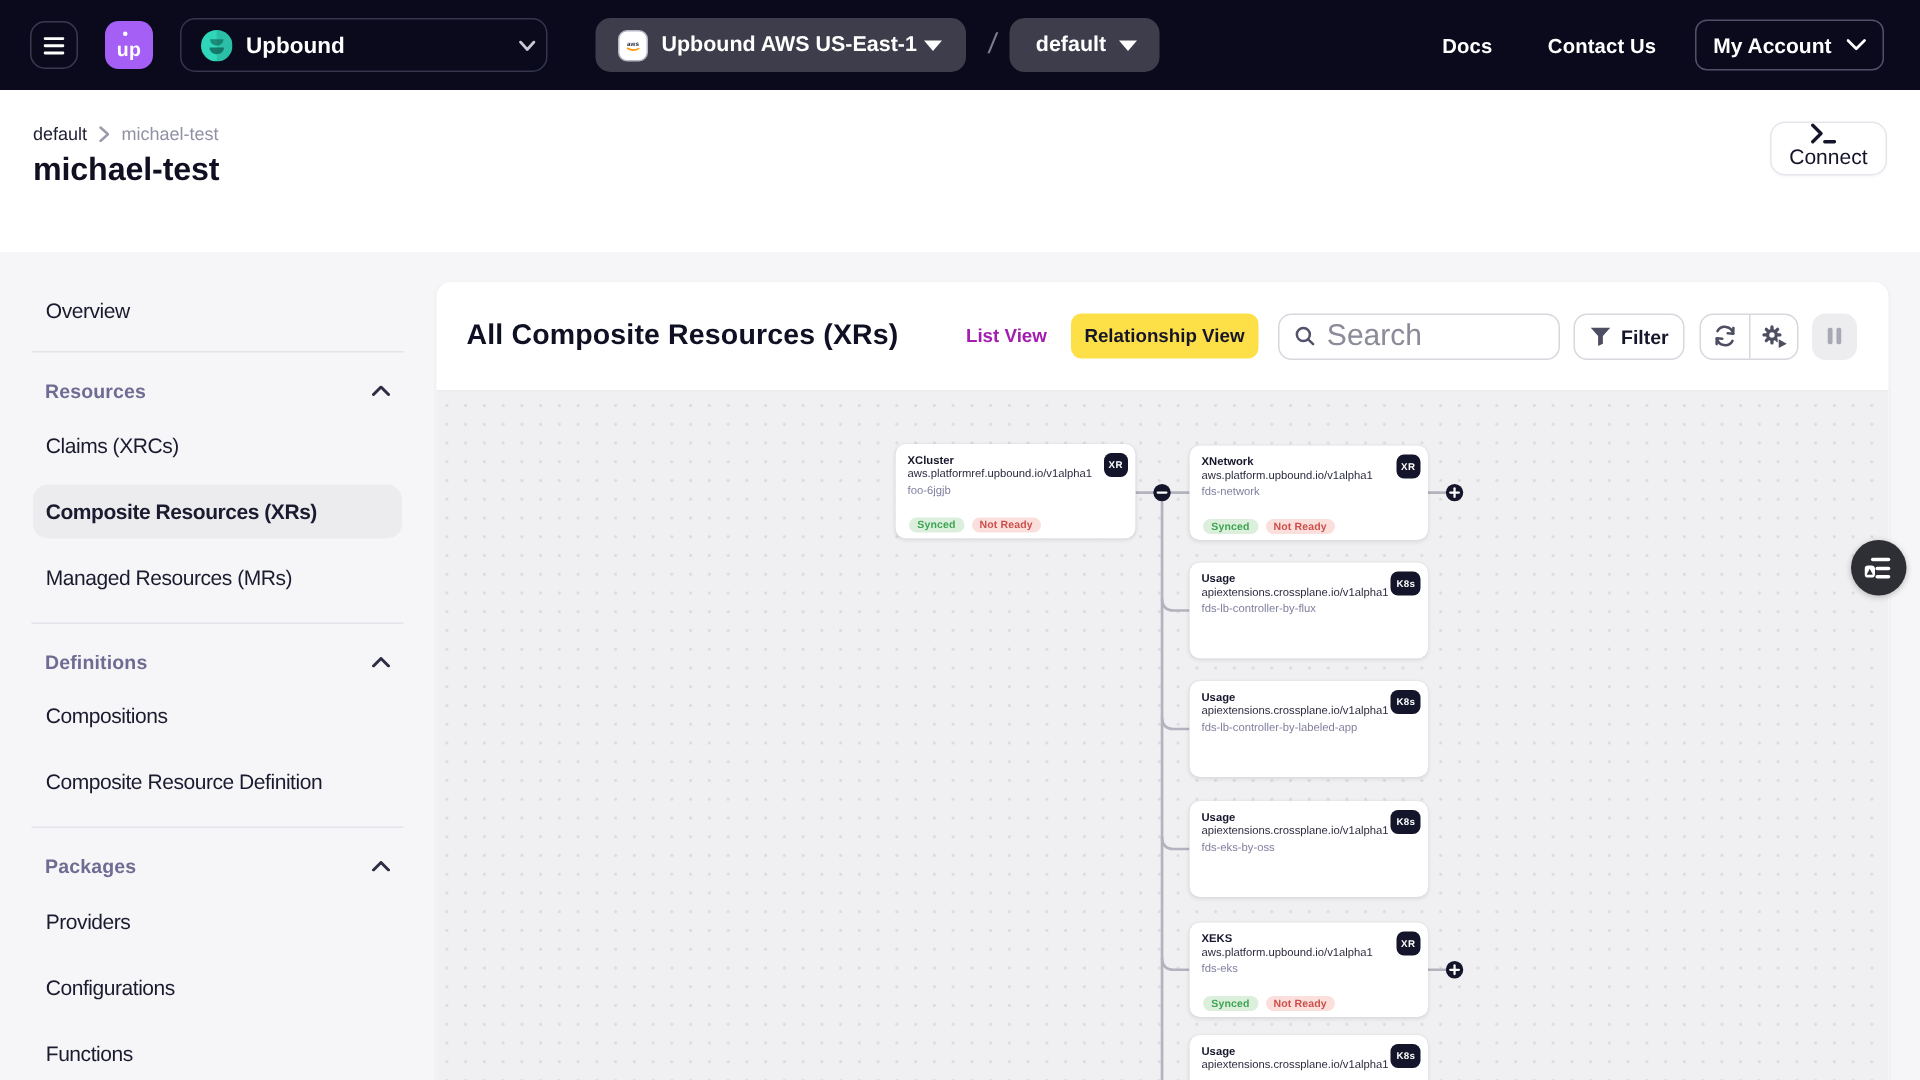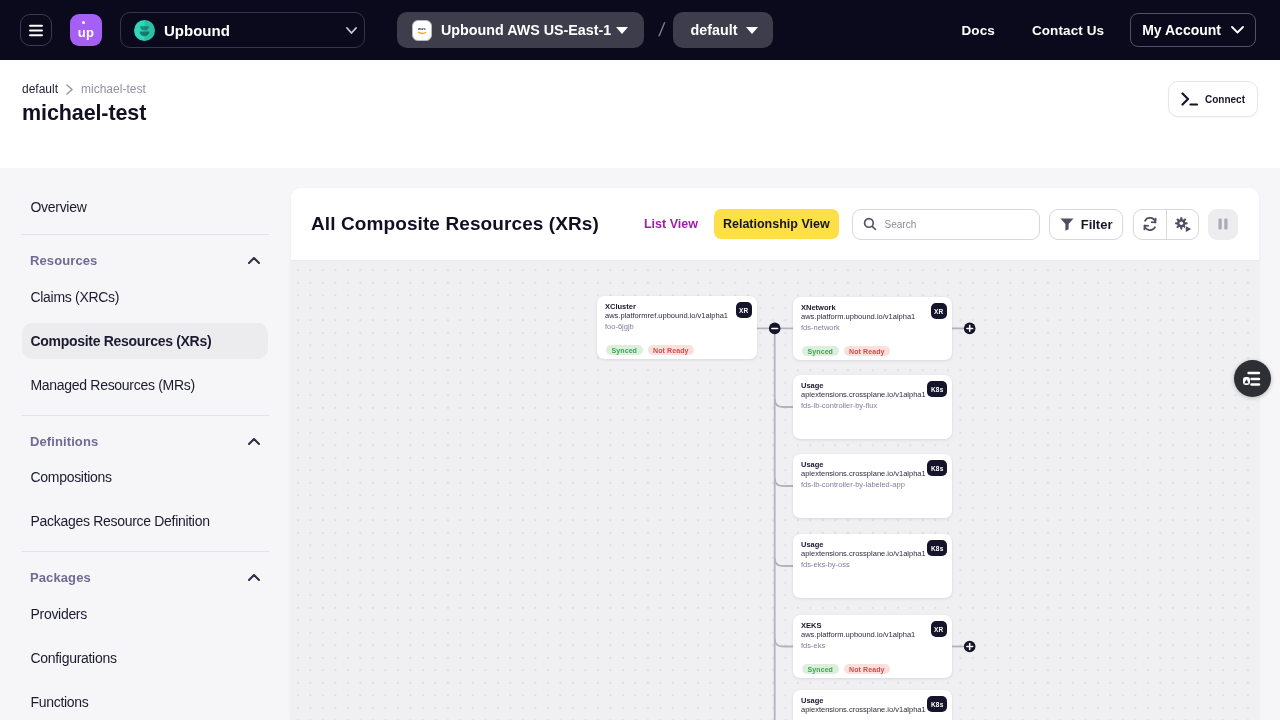--- a/index.html
+++ b/index.html
@@ -36,22 +36,22 @@
 
   
   .pageheader { height:108px; background:#fff; position:relative; padding:22px 20px 0 22px; }
   .breadcrumb { display:flex; align-items:center; font-size:12px; }
   .breadcrumb .bc-cur { color:#1d1d33; }
   .breadcrumb .bc-sep { margin:0 8px; display:flex; }
   .breadcrumb .bc-muted { color:#9191a5; }
   .page-title { font-size:21.5px; line-height:20px; font-weight:700; color:#101022; margin-top:7px; letter-spacing:-0.1px; }
   .page-sub { font-size:13px; color:#61617a; margin-top:10px; }
   .connect-btn { position:absolute; right:22px; top:21px; height:36px; background:#fff; border:1px solid #e6e6ec;
-    border-radius:10px; display:flex; align-items:center; padding:0 12px; font-size:10px; font-weight:700;
-    color:#14142b; cursor:pointer; box-shadow:0 1px 2px rgba(20,20,43,0.04); }
+    border-radius:10px; display:flex; align-items:center; padding:0 12px; font-size:14px; font-weight:400;
+    color:#14142b; cursor:pointer; box-shadow:0 1px 2px rgba(20,20,43,0.04);flex-direction:column; }
   .connect-btn svg { margin-right:7px; }
 
   
   .pagebody { display:flex; height:552px; }
   .sidebar { width:291px; flex:none; padding:21px 11px 0 0; }
   .side-item { height:36px; display:flex; align-items:center; padding:0 8px 0 8.5px; font-size:14px;
     letter-spacing:-0.3px; color:#1b1b30; border-radius:10px; margin:0 12px 8px 22px; cursor:pointer; }
     .side-item.sel { background:#ececef; font-weight:700; }
   .side-div { height:1px; background:#e3e3e9; margin:12px 11px 12.5px 21px; }
   .side-div.d1 { margin-top:9px; }
@@ -62,21 +62,21 @@
   .main { flex:1; padding:20px 21px 0 0; }
   .panel { background:#fff; border-radius:10px 10px 0 0; height:532px;
     box-shadow:0 1px 3px rgba(20,20,43,0.06); overflow:hidden; }
   .panel-head { height:72px; display:flex; align-items:center; padding:0 20px; background:#fff; }
   .panel-title { font-size:19px; font-weight:700; color:#101024; letter-spacing:0.1px; flex:none; }
   .view-link { white-space:nowrap; font-size:12.5px; font-weight:700; color:#a21caf; margin-left:45px; cursor:pointer; flex:none; }
   .view-pill { white-space:nowrap; height:30px; background:#fde047; border-radius:7px; display:flex; align-items:center; padding:0 9px;
     font-size:12.5px; font-weight:700; color:#16162a; margin-left:16px; cursor:pointer; flex:none; }
   .search-box { flex:none; width:188px; height:31px; border:1px solid #d7d7de; border-radius:9px; display:flex; align-items:center;
     padding:0 10px; margin-left:13px; background:#fff; }
-  .search-box input { border:none; outline:none; font-size:10px; color:#3b82f6; width:100%; margin-left:8px;
+  .search-box input { border:none; outline:none; font-size:20px; color:#3b82f6; width:100%; margin-left:8px;
     font-family:"Liberation Sans",sans-serif; background:transparent; }
   .search-box input::placeholder { color:#8b8b99; }
   .filter-btn { flex:none; height:31px; border:1px solid #d7d7de; border-radius:9px; background:#fff; display:flex;
     align-items:center; padding:0 10px; margin-left:9px; font-size:13px; font-weight:700; color:#16162a; cursor:pointer; }
   .filter-btn svg { margin-right:7px; }
   .icon-group { flex:none; height:31px; border:1px solid #d7d7de; border-radius:9px; background:#fff; display:flex; margin-left:10px; overflow:hidden; }
   .icon-group .ig-btn { flex:none; width:32px; display:flex; align-items:center; justify-content:center; cursor:pointer; }
   .icon-group .ig-btn + .ig-btn { border-left:1px solid #d7d7de; }
   .pause-btn { flex:none; width:30px; height:31px; background:#ededf0; border:none; border-radius:9px; margin-left:9px;
     display:flex; align-items:center; justify-content:center; }
@@ -204,21 +204,21 @@
       <div class="side-head">
         <span>Definitions</span>
         <svg width="12" height="7" viewBox="0 0 12 7">
           <polyline points="1,6 6,1 11,6" fill="none" stroke="#2d2d45" stroke-width="2" stroke-linecap="round" stroke-linejoin="round"></polyline>
         </svg>
       </div>
       <div class="side-item">
         <span>Compositions</span>
       </div>
       <div class="side-item">
-        <span>Packages Resource Definition</span>
+        <span>Composite Resource Definition</span>
       </div>
       <div class="side-div"></div>
       <div class="side-head">
         <span>Packages</span>
         <svg width="12" height="7" viewBox="0 0 12 7">
           <polyline points="1,6 6,1 11,6" fill="none" stroke="#2d2d45" stroke-width="2" stroke-linecap="round" stroke-linejoin="round"></polyline>
         </svg>
       </div>
       <div class="side-item">
         <span>Providers</span>

